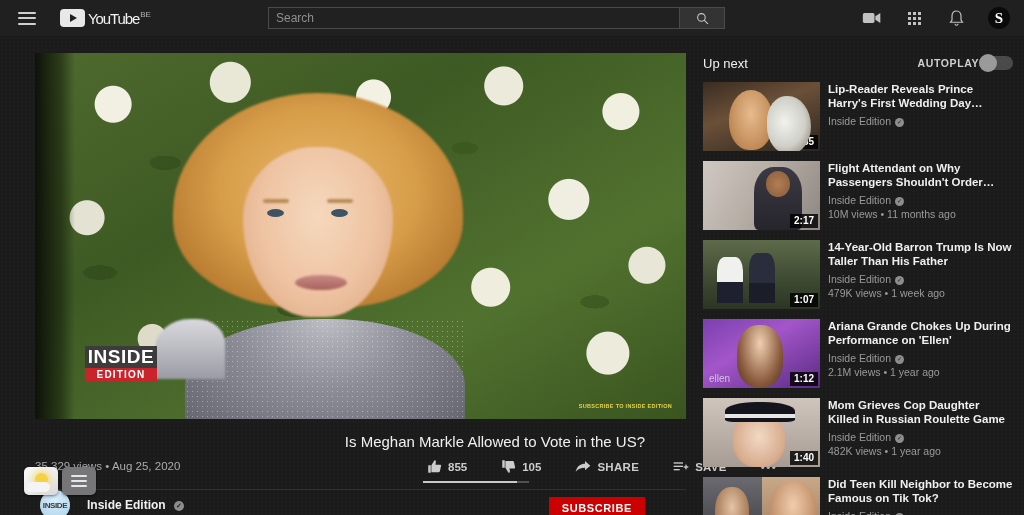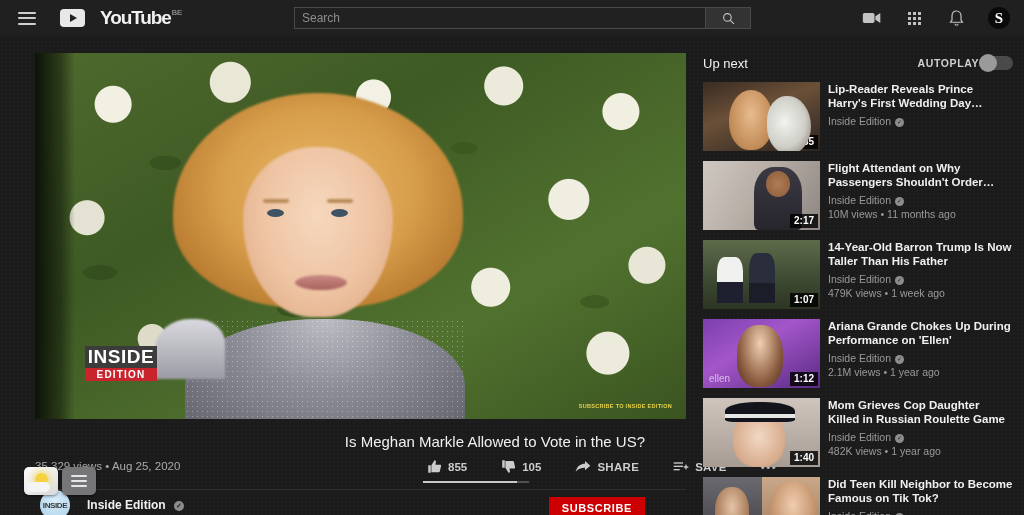--- a/index.html
+++ b/index.html
@@ -33,31 +33,31 @@
   .logo-play {
     width: 25px; height: 18px; background: #e8e8e8; border-radius: 4px;
     display: flex; align-items: center; justify-content: center;
   }
   .logo-play .tri {
     width: 0; height: 0; border-left: 7px solid #202020;
     border-top: 4.5px solid transparent; border-bottom: 4.5px solid transparent;
     margin-left: 2px;
   }
   .logo-text {
-    font-size: 19px; font-weight: bold; letter-spacing: -1.1px;
-    color: #f1f1f1; margin-left: 15px;
+    font-size: 15px; font-weight: normal; letter-spacing: -1.1px;
+    color: #f1f1f1; margin-left: 3px;
   }
   .logo-cc {
     font-size: 8px; color: #b0b0b0; margin-left: 1px; align-self: flex-start;
     margin-top: 1px; letter-spacing: 0;
   }
 
   .search-wrap {
     position: absolute; left: 268px; top: 7px;
-    display: flex; align-items: stretch; height: 29px; margin-left: 26px;
+    display: flex; align-items: stretch; height: 29px;
   }
   .search-input {
     width: 411px; height: 22px;
     background: #212121; border: 1px solid #4a4a4a; border-right: none;
     color: #d8d8d8; font-size: 12px; padding: 0 7px;
     font-family: "Liberation Sans", sans-serif;
     outline: none;
   }
   .search-input::placeholder { color: #8f8f8f; }
   .search-btn {

